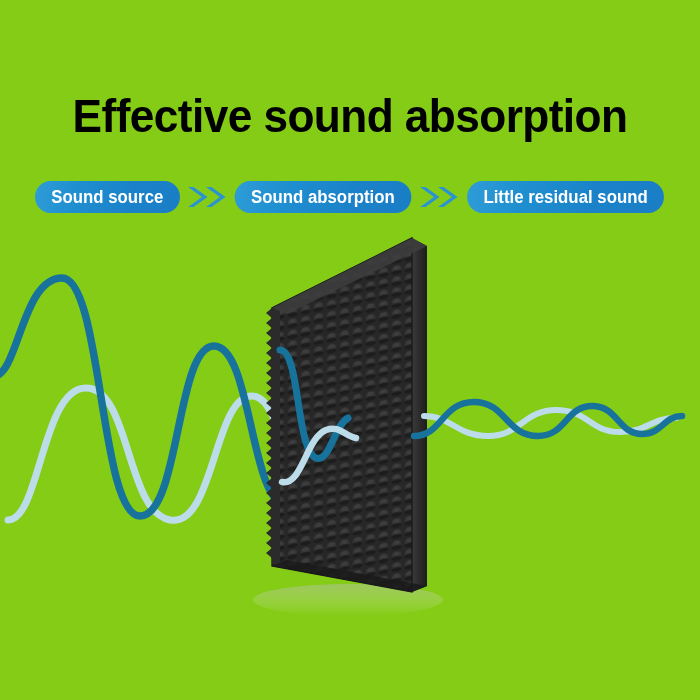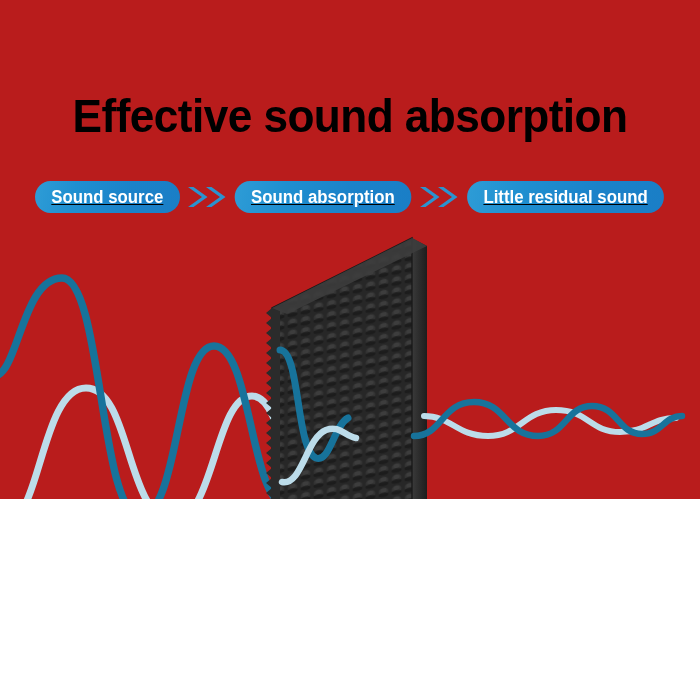--- a/index.html
+++ b/index.html
@@ -6,22 +6,22 @@
     margin: 0;
     padding: 0;
     background: #ffffff;
   }
   body {
     font-family: "Liberation Sans", sans-serif;
   }
   .stage {
     position: relative;
     width: 700px;
-    height: 499px;
-    background: #b91c1c;
+    height: 700px;
+    background: #84cc16;
     overflow: hidden;
   }
 
   
   .headline {
     position: absolute;
     left: 0;
     top: 88px;
     width: 700px;
     text-align: center;
@@ -40,21 +40,20 @@
   .pill-row {
     position: absolute;
     left: 0;
     top: 180px;
     width: 700px;
     height: 34px;
     display: flex;
     align-items: center;
     justify-content: center;
     gap: 0px;
-    text-decoration: underline;
   }
   .pill {
     height: 32px;
     display: inline-flex;
     align-items: center;
     justify-content: center;
     padding: 0 17px;
     border-radius: 17px;
     background: linear-gradient(100deg, #2e9cd6 0%, #1f8fd0 28%, #1b82c9 65%, #1a7ec6 100%);
     color: #ffffff;

